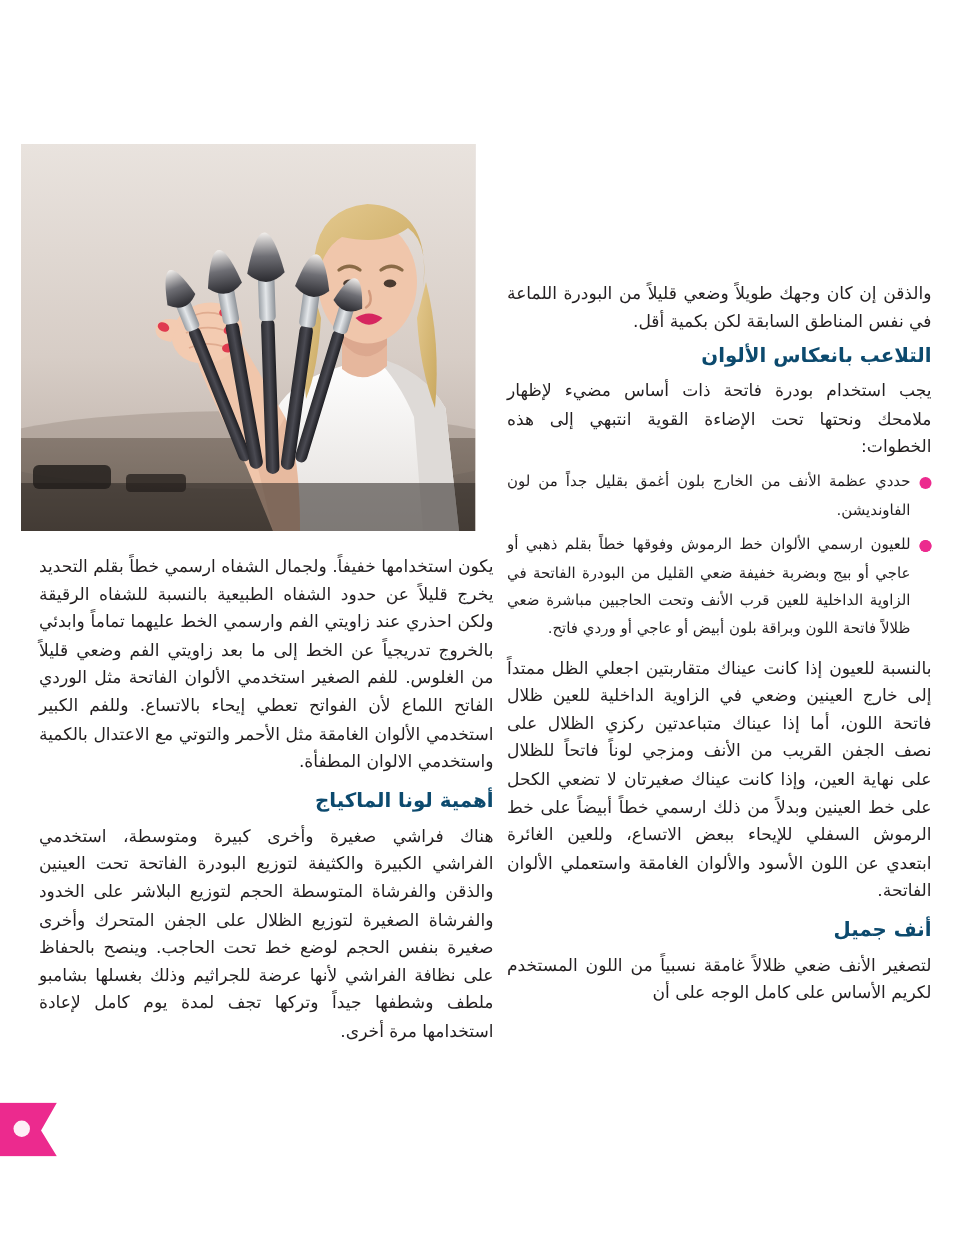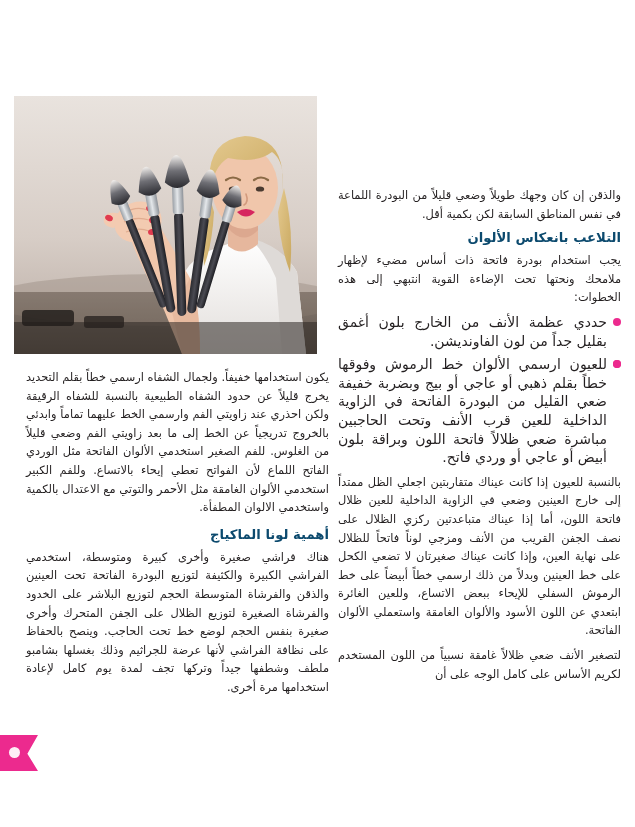--- a/index.html
+++ b/index.html
@@ -89,21 +89,21 @@
   
   ul.bullets {
     list-style: none;
     margin: 2px 0 6px 0;
     padding: 0;
   }
   ul.bullets li {
     position: relative;
     padding-right: 14px;
     margin-bottom: 5px;
-    font-size: 14px;
+    font-size: 10px;
     line-height: 18.6px;
     text-align: justify;
     text-align-last: right;
   }
   ul.bullets li .bullet-dot {
     position: absolute;
     right: 0;
     top: 5px;
     width: 8px;
     height: 8px;
@@ -251,20 +251,21 @@
         <span class="bullet-dot"></span>
       </li>
       <li>
         <span class="bullet-dot"></span>
         <span>للعيون ارسمي الألوان خط الرموش وفوقها خطاً بقلم ذهبي أو عاجي أو بيج وبضربة خفيفة ضعي القليل من البودرة الفاتحة في الزاوية الداخلية للعين قرب الأنف وتحت الحاجبين مباشرة ضعي ظلالاً فاتحة اللون وبراقة بلون أبيض أو عاجي أو وردي فاتح.</span>
       </li>
     </ul>
 
     <p class="body">بالنسبة للعيون إذا كانت عيناك متقاربتين اجعلي الظل ممتداً إلى خارج العينين وضعي في الزاوية الداخلية للعين ظلال فاتحة اللون، أما إذا عيناك متباعدتين ركزي الظلال على نصف الجفن القريب من الأنف ومزجي لوناً فاتحاً للظلال على نهاية العين، وإذا كانت عيناك صغيرتان لا تضعي الكحل على خط العينين وبدلاً من ذلك ارسمي خطاً أبيضاً على خط الرموش السفلي للإيحاء ببعض الاتساع، وللعين الغائرة ابتعدي عن اللون الأسود والألوان الغامقة واستعملي الألوان الفاتحة.</p>
 
+    <h2 class="heading">أنف جميل</h2>
     <p class="body">لتصغير الأنف ضعي ظلالاً غامقة نسبياً من اللون المستخدم لكريم الأساس على كامل الوجه على أن</p>
   </div>
 
   <div class="col col-left">
     <p class="body">يكون استخدامها خفيفاً. ولجمال الشفاه ارسمي خطاً بقلم التحديد يخرج قليلاً عن حدود الشفاه الطبيعية بالنسبة للشفاه الرقيقة ولكن احذري عند زاويتي الفم وارسمي الخط عليهما تماماً وابدئي بالخروج تدريجياً عن الخط إلى ما بعد زاويتي الفم وضعي قليلاً من الغلوس. للفم الصغير استخدمي الألوان الفاتحة مثل الوردي الفاتح اللماع لأن الفواتح تعطي إيحاء بالاتساع. وللفم الكبير استخدمي الألوان الغامقة مثل الأحمر والتوتي مع الاعتدال بالكمية واستخدمي الالوان المطفأة.</p>
 
     <h2 class="heading">أهمية لونا الماكياج</h2>
     <p class="body">هناك فراشي صغيرة وأخرى كبيرة ومتوسطة، استخدمي الفراشي الكبيرة والكثيفة لتوزيع البودرة الفاتحة تحت العينين والذقن والفرشاة المتوسطة الحجم لتوزيع البلاشر على الخدود  والفرشاة الصغيرة لتوزيع الظلال على الجفن المتحرك وأخرى صغيرة بنفس الحجم لوضع خط تحت الحاجب. وينصح بالحفاظ على نظافة الفراشي لأنها عرضة للجراثيم وذلك بغسلها بشامبو ملطف وشطفها جيداً وتركها تجف لمدة يوم كامل لإعادة استخدامها مرة أخرى.</p>
   </div>
 

